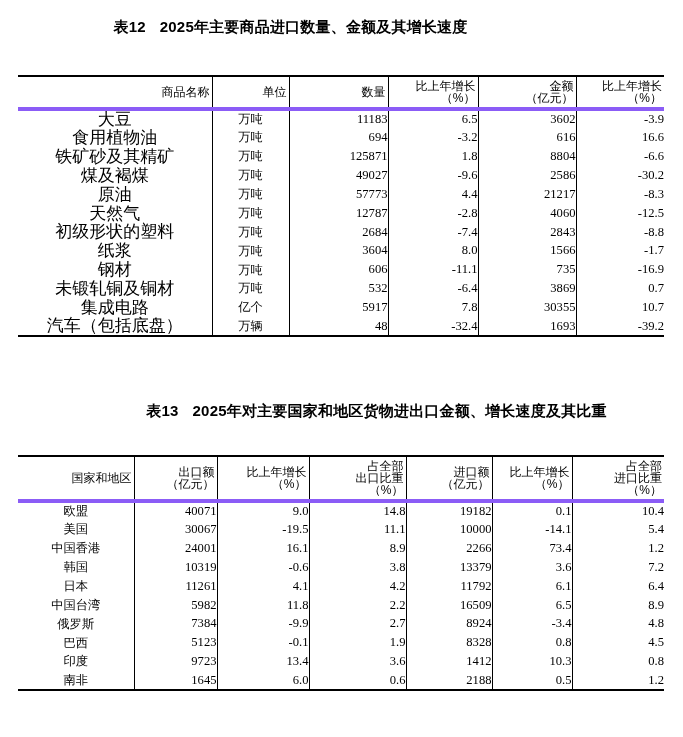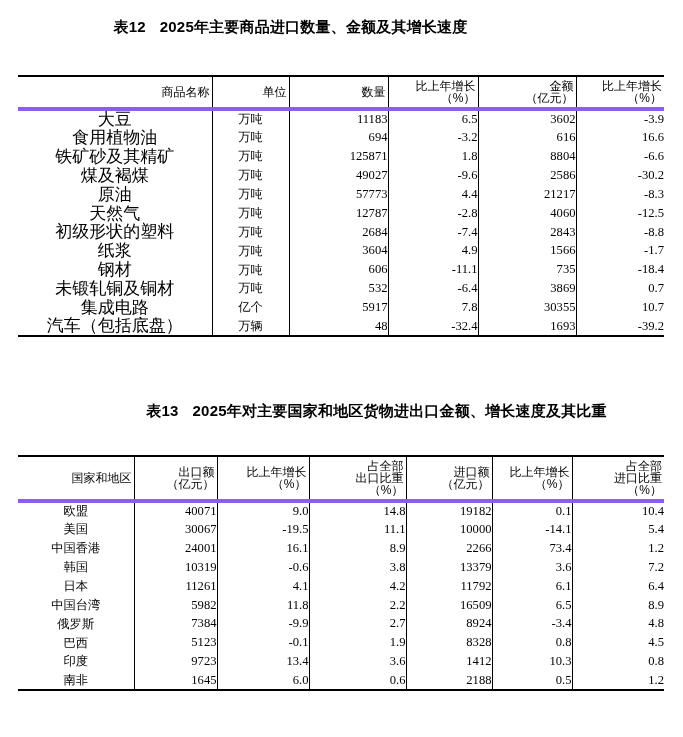--- a/index.html
+++ b/index.html
@@ -185,31 +185,31 @@
             <td class="unitcell">万吨</td>
             <td class="numcell">2684</td>
             <td class="numcell">-7.4</td>
             <td class="numcell">2843</td>
             <td class="numcell lastcol">-8.8</td>
           </tr>
           <tr>
             <td class="namecell firstcol">纸浆</td>
             <td class="unitcell">万吨</td>
             <td class="numcell">3604</td>
-            <td class="numcell">4.9</td>
+            <td class="numcell">8.0</td>
             <td class="numcell">1566</td>
             <td class="numcell lastcol">-1.7</td>
           </tr>
           <tr>
             <td class="namecell firstcol">钢材</td>
             <td class="unitcell">万吨</td>
             <td class="numcell">606</td>
             <td class="numcell">-11.1</td>
             <td class="numcell">735</td>
-            <td class="numcell lastcol">-18.4</td>
+            <td class="numcell lastcol">-16.9</td>
           </tr>
           <tr>
             <td class="namecell firstcol">未锻轧铜及铜材</td>
             <td class="unitcell">万吨</td>
             <td class="numcell">532</td>
             <td class="numcell">-6.4</td>
             <td class="numcell">3869</td>
             <td class="numcell lastcol">0.7</td>
           </tr>
           <tr>

